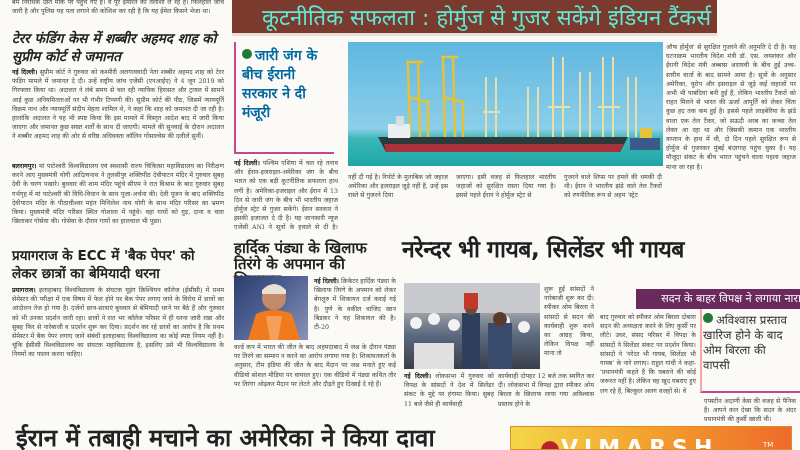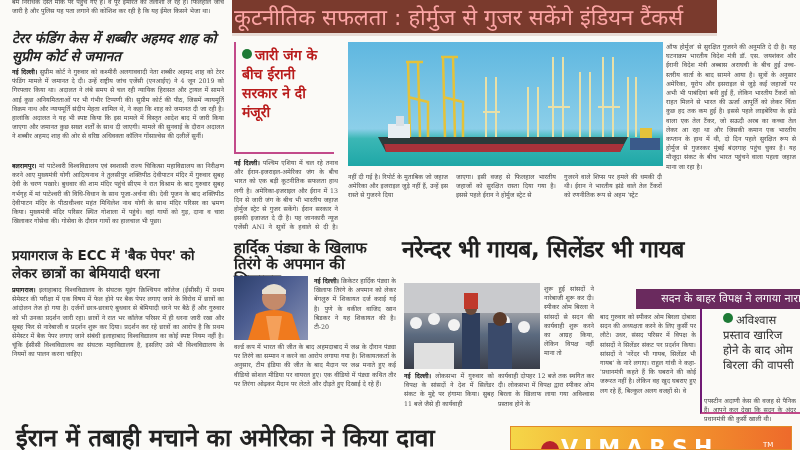--- a/index.html
+++ b/index.html
@@ -6,37 +6,37 @@
   html, body { width: 800px; height: 450px; overflow: hidden; background: #fbfaf7; }
   body { font-family: "DejaVu Sans", sans-serif; color: #2a2a2a; position: relative; }
   .abs { position: absolute; }
   .body-text { font-size: 6.3px; line-height: 9.2px; color: #4a4a4a; text-align: justify; font-family: "DejaVu Serif", serif; }
   .body-text b { color: #222; }
   .head { font-weight: bold; color: #222; font-family: "DejaVu Sans", sans-serif; }
   
   #left { left: 0; top: 0; width: 232px; height: 420px; padding: 0 8px 0 12px; }
   .lh1 { font-size: 13.5px; line-height: 18px; }
   
-  #banner { left: 232px; top: 0; width: 485px; height: 36px; background: #7a3a2d; color: #fca5a5; font-size: 22px; line-height: 36px; padding-left: 2px; white-space: nowrap; overflow: hidden; font-family: "DejaVu Sans", sans-serif; border-bottom: 3px solid #e8dcd6; }
+  #banner { left: 232px; top: 0; width: 485px; height: 36px; background: #7a3a2d; color: #5eead4; font-size: 22px; line-height: 36px; padding-left: 30px; white-space: nowrap; overflow: hidden; font-family: "DejaVu Sans", sans-serif; border-bottom: 3px solid #e8dcd6; }
   #sidebox { left: 234px; top: 42px; width: 100px; height: 112px; border-left: 2px solid #c24a8a; border-bottom: 2px solid #c24a8a; padding: 4px 4px 4px 6px; }
-  #sidebox .kicker { color: #b91c1c; font-size: 14px; line-height: 19px; font-weight: bold; }
+  #sidebox .kicker { color: #0369a1; font-size: 14px; line-height: 19px; font-weight: bold; }
   .dot { display: inline-block; width: 10px; height: 10px; border-radius: 50%; background: #1e7a36; margin-right: 3px; vertical-align: 1px; }
   #ship { left: 348px; top: 42px; width: 315px; height: 124px; background: linear-gradient(#5fb7e0 0%, #8ccfe9 70%, #3bb7b5 78%, #1ea7a7 100%); overflow: hidden; }
   #ship svg { width: 100%; height: 100%; }
   #mid-text { left: 234px; top: 158px; width: 104px; }
   #right-text { left: 666px; top: 42px; width: 130px; }
   
   #hardik { left: 234px; top: 240px; width: 162px; height: 180px; }
   #hardik .h { font-size: 15px; line-height: 16px; }
   #hardik-photo { position: absolute; left: 0; top: 36px; width: 74px; height: 64px; background: linear-gradient(135deg, #2c3e6a, #4a5b8f 40%, #8a94b6); overflow: hidden; }
   
   #narendra { left: 402px; top: 231px; width: 398px; height: 36px; font-size: 23px; line-height: 36px; font-weight: bold; color: #1f1f1f; white-space: nowrap; letter-spacing: -0.5px; }
   #crowd { left: 404px; top: 283px; width: 136px; height: 86px; background: linear-gradient(180deg,#dcdde0 0%, #a8a9ad 30%, #5b6a7f 60%, #3a3e4a 100%); overflow: hidden; }
   #sub-banner { left: 600px; top: 289px; width: 190px; height: 20px; background: #6a2a5e; color: #fff; font-size: 11px; line-height: 20px; text-align: center; margin-left: 36px; }
-  #avish { left: 700px; top: 309px; width: 100px; height: 105px; border-left: 2px solid #701a75; border-bottom: 2px solid #c24a8a; padding: 4px 4px 4px 21px; }
+  #avish { left: 700px; top: 309px; width: 100px; height: 84px; border-left: 2px solid #fca5a5; border-bottom: 2px solid #c24a8a; padding: 4px 4px 4px 1px; }
   #avish .k { color: #333; font-size: 11.5px; line-height: 15px; }
   #bottom-head { left: 16px; top: 424px; width: 500px; font-size: 24px; font-weight: bold; color: #222; white-space: nowrap; line-height: 28px; }
   #ad { left: 510px; top: 426px; width: 282px; height: 24px; background: linear-gradient(90deg, #f5d648 0%, #f3a02d 50%, #ee6a2b 100%); border: 1px solid #e08a2a; overflow: hidden; }
   #ad .brand { position: absolute; left: 50px; top: 8px; font-size: 22px; letter-spacing: 6px; color: #fff; font-weight: bold; }
   #ad .tm { position: absolute; left: 252px; top: 14px; font-size: 7px; color: #fff; }
   #ad .logo { position: absolute; left: 30px; top: 14px; width: 18px; height: 18px; border-radius: 50%; background: #b8232a; }
 </style>
 </head>
 <body>
 

